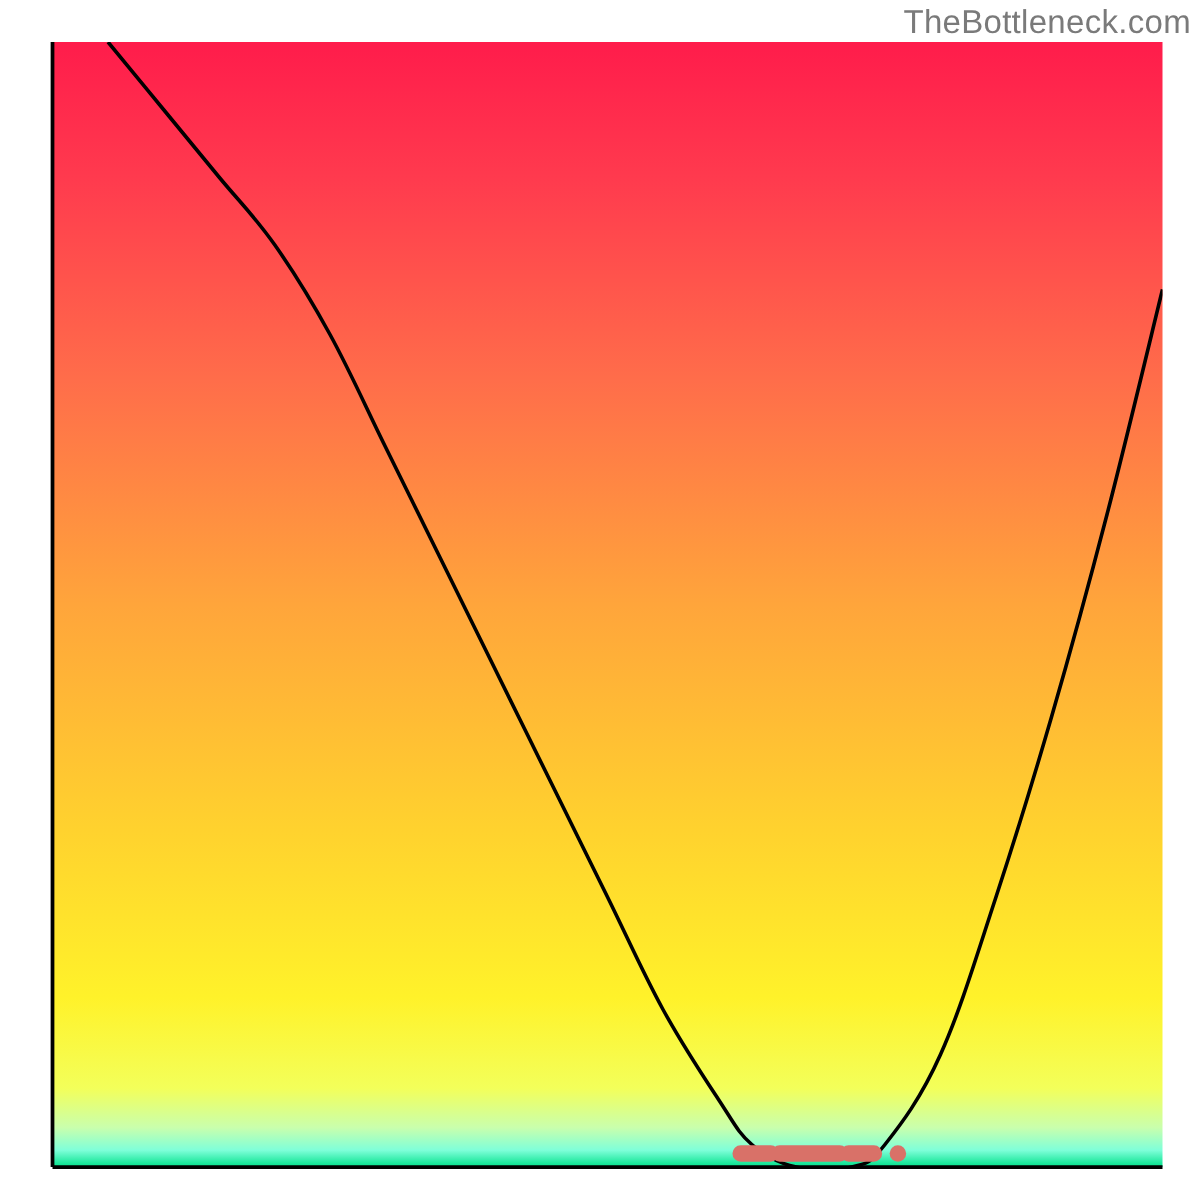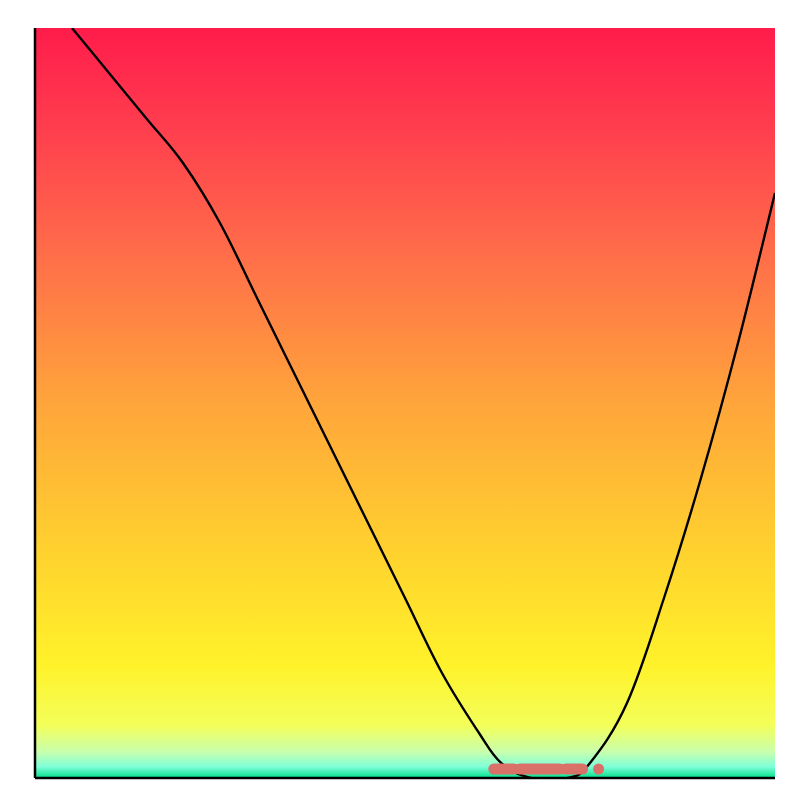--- a/index.html
+++ b/index.html
@@ -25,20 +25,21 @@
     letter-spacing: 0.2px;
   }
   svg {
     display: block;
   }
 </style>
 </head>
 <body>
 <div class="container">
 
+<div class="watermark">TheBottleneck.com</div>
 
 <svg id="chart-svg" width="800" height="800" viewBox="0 0 800 800">
   <defs>
     <linearGradient id="bg-grad" x1="0" y1="0" x2="0" y2="1">
           <stop offset="0%" stop-color="#ff1c4b"></stop>
           <stop offset="12%" stop-color="#ff3a4e"></stop>
           <stop offset="30%" stop-color="#ff6d4a"></stop>
           <stop offset="50%" stop-color="#ffa53b"></stop>
           <stop offset="70%" stop-color="#ffd22e"></stop>
           <stop offset="85%" stop-color="#fff22a"></stop>

